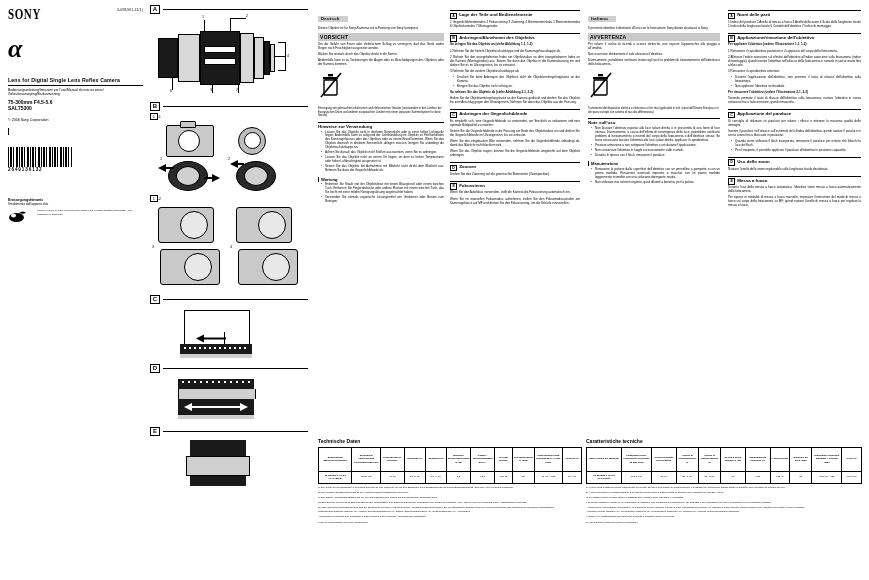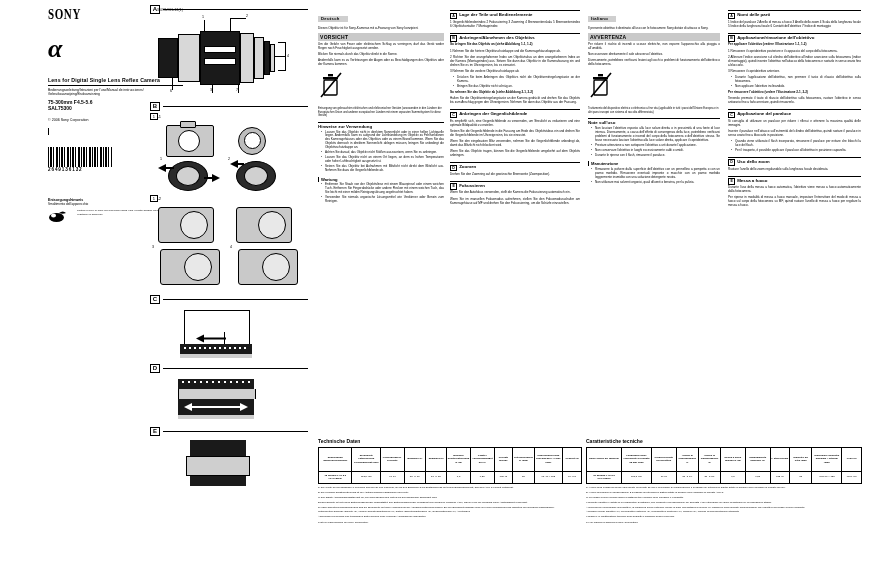--- a/index.html
+++ b/index.html
@@ -6,21 +6,21 @@
   body{width:869px;height:580px;overflow:hidden;
        font-family:"Liberation Sans","DejaVu Sans",sans-serif;color:#000;}
   .page{position:relative;width:869px;height:580px;background:#fff;}
   .t35{font-size:3.1px;line-height:3.9px;}
   .bold{font-weight:bold;}
 
   
   .col{position:absolute;top:0;box-sizing:border-box;}
 
   
-  #cover{left:8px;top:6px;width:135px;margin-left:40px;}
+  #cover{left:8px;top:6px;width:135px;}
   .sony-logo{font-family:"Liberation Serif","DejaVu Serif",serif;
      font-weight:bold;font-size:11px;letter-spacing:.6px;
      transform:scaleY(1.25);transform-origin:left top;}
   .docnum{position:absolute;right:0;top:2px;font-size:3.2px;letter-spacing:.2px;}
   .alpha{font-family:"Liberation Serif","DejaVu Serif",serif;
      font-style:italic;font-weight:bold;font-size:26px;line-height:26px;margin-top:14px;}
   .cover-title{font-size:5.2px;font-weight:bold;margin-top:15px;letter-spacing:.15px;}
   .rule{border-top:.7px solid #000;margin:2px 0 2px 0;}
   .cover-sub{font-size:3.3px;line-height:4.3px;}
   .cover-model{font-size:5px;font-weight:bold;line-height:6.4px;margin-top:2px;}

